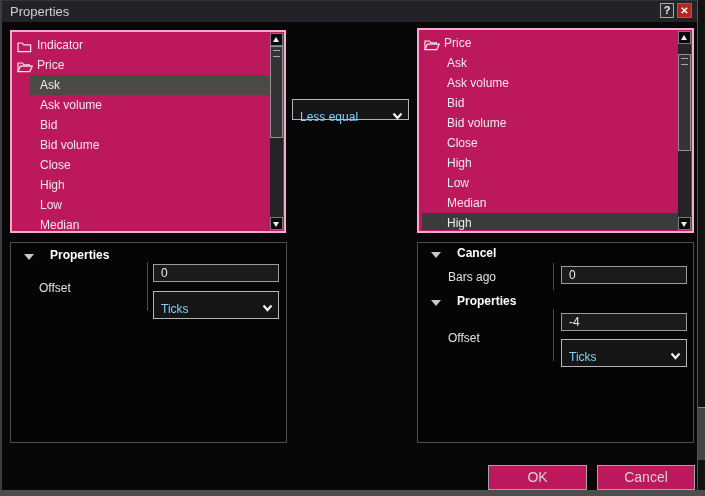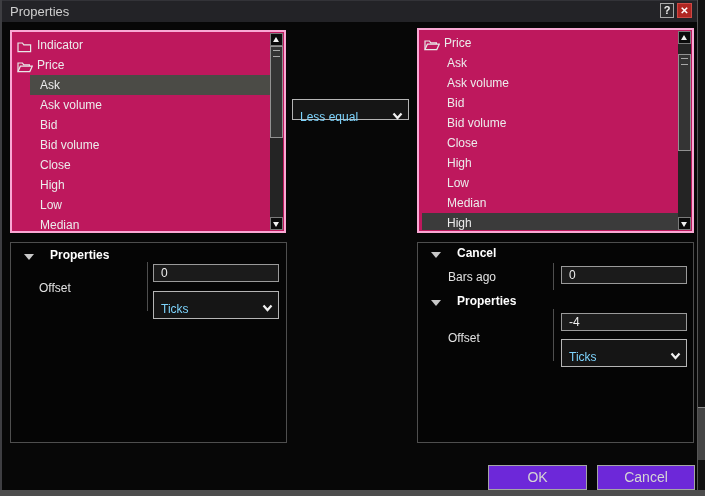--- a/index.html
+++ b/index.html
@@ -58,21 +58,21 @@
   .sec-tri{width:0;height:0;border-left:5px solid transparent;border-right:5px solid transparent;
     border-top:6px solid #c8c8c8;}
   .sec-hdr{font-size:12px;font-weight:bold;color:#ffffff;line-height:14px;padding-left:8px;}
   .plabel{font-size:12px;color:#e2e2e2;line-height:18px;}
   .pdivider{width:1px;background:#4e4e4e;}
   .pinput{position:absolute;box-sizing:border-box;width:126px;height:18px;background:#1b1b1b;
     border:1px solid #9a9a9a;color:#eeeeee;font-size:12px;font-family:"Liberation Sans",sans-serif;
     padding:0 0 0 7px;outline:none;}
   .pcombo{width:126px;height:28px;}
   
-  .dlg-btn{box-sizing:border-box;background:#6d28d9;border:1px solid #a5a5a5;color:#d5d5d5;
+  .dlg-btn{box-sizing:border-box;background:#be185d;border:1px solid #a5a5a5;color:#d5d5d5;
     font-size:14px;text-align:center;line-height:23px;cursor:default;}
   #ok-btn{left:488px;top:465px;width:99px;height:25px;}
   #cancel-btn{left:597px;top:465px;width:98px;height:25px;}
   
   #right-strip{left:697px;top:0;width:8px;height:490px;background:#121212;border-left:1px solid #565656;box-sizing:border-box;}
   #right-strip-block{left:698px;top:407px;width:7px;height:53px;background:#454545;border-top:1px solid #8a8a8a;box-sizing:border-box;}
   #bottom-strip{left:0;top:490px;width:705px;height:6px;background:#4d4d4d;}
 </style>
 </head>
 <body>

